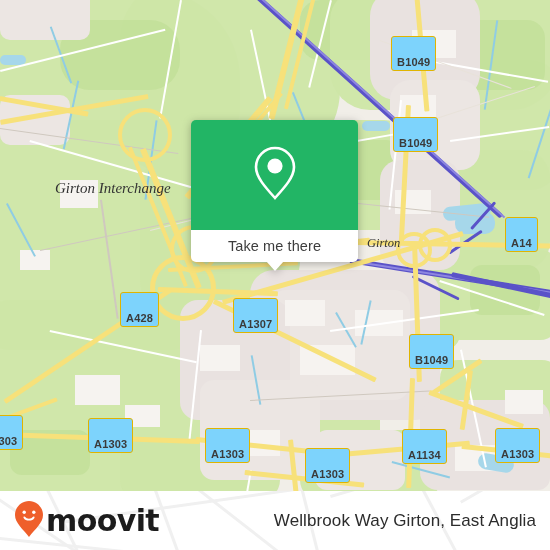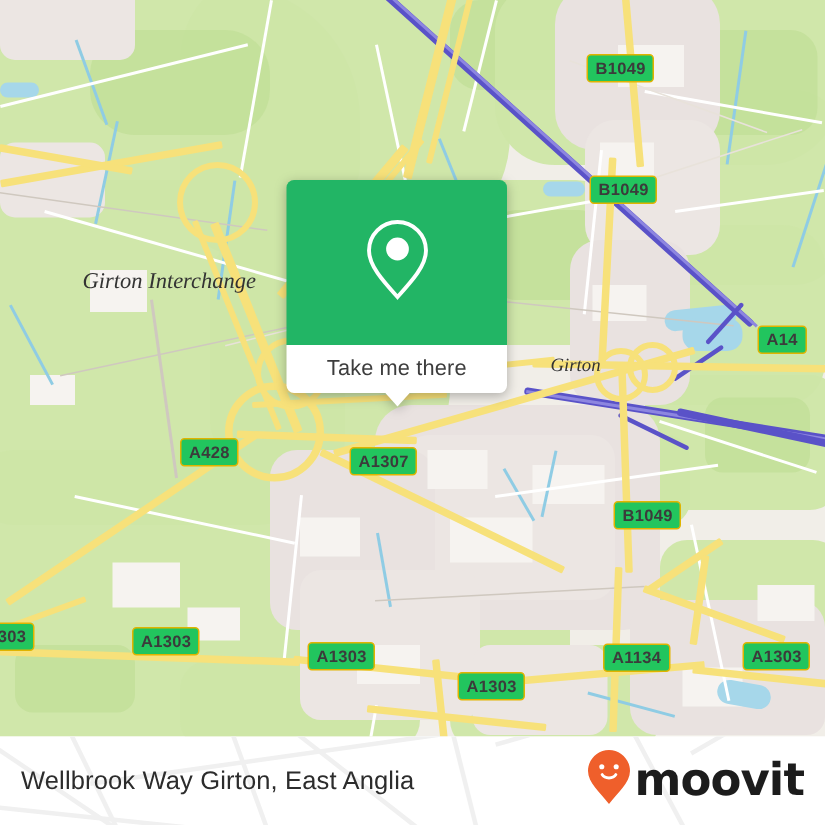--- a/index.html
+++ b/index.html
@@ -29,36 +29,36 @@
   
   .mway{position:absolute;background:#5a52c8;height:5px;transform-origin:0 0;border-radius:2px;}
   .mwayc{position:absolute;background:#8d86e0;height:1.6px;transform-origin:0 0;}
   .trunk{position:absolute;background:#f7e17a;transform-origin:0 0;border-radius:1px;}
   .minor{position:absolute;background:#ffffff;transform-origin:0 0;}
   .track{position:absolute;background:#cfc8bf;transform-origin:0 0;height:1px;}
   .path{position:absolute;background:#e8e2da;transform-origin:0 0;height:1px;}
 
   
   .shield{
-    position:absolute;background:#22c55e;border:1.5px solid #e0b400;
+    position:absolute;background:#7dd3fc;border:1.5px solid #e0b400;
     border-radius:3px;color:#3b3b3b;font-weight:bold;font-size:11px;
-    padding:3px 5px 2px 5px;line-height:12px;white-space:nowrap;
+    padding:19px 5px 2px 5px;line-height:12px;white-space:nowrap;
     font-family:"Liberation Sans","DejaVu Sans",sans-serif;
     letter-spacing:.2px;
   }
   .placelabel{
     position:absolute;font-style:italic;color:#333;white-space:nowrap;
     font-family:"Liberation Serif","DejaVu Serif",serif;
   }
   .placelabel.big{font-size:15px;}
   .placelabel.mid{font-size:12.5px;}
 
   
   #popup{
-    position:absolute;left:191px;top:120px;width:147px;
+    position:absolute;left:191px;top:120px;width:167px;
     border-radius:5px;overflow:visible;
     filter:drop-shadow(0 2px 4px rgba(0,0,0,.28));
   }
   #popup-head{
     background:#22b565;height:110px;border-radius:5px 5px 0 0;
     display:flex;align-items:center;justify-content:center;
   }
   #popup-body{
     background:#ffffff;height:32px;border-radius:0 0 5px 5px;
     display:flex;align-items:center;justify-content:center;
@@ -306,28 +306,28 @@
       <div class="wm" style="left:150px;top:-20px;width:180px;height:3px;transform:rotate(70deg);"></div>
       <div class="wm" style="left:190px;top:-10px;width:200px;height:3px;transform:rotate(38deg);"></div>
       <div class="wm" style="left:300px;top:-16px;width:160px;height:3px;transform:rotate(76deg);"></div>
       <div class="wm" style="left:330px;top:4px;width:240px;height:3px;transform:rotate(-16deg);"></div>
       <div class="wm" style="left:60px;top:30px;width:260px;height:3px;transform:rotate(-8deg);"></div>
       <div class="wm" style="left:420px;top:-10px;width:150px;height:3px;transform:rotate(62deg);"></div>
       <div class="wm" style="left:460px;top:10px;width:120px;height:3px;transform:rotate(-30deg);"></div>
       <div class="wm" style="left:0px;top:46px;width:200px;height:3px;transform:rotate(6deg);"></div>
     </div>
     <div id="footer-inner">
-      <div id="footer-title">Wellbrook Way Girton, East Anglia</div>
       <div id="logo">
         <span>
           <svg width="30" height="38" viewBox="0 0 30 38" aria-hidden="true">
             <path d="M15 1 C7.3 1 1 7.3 1 15 C1 23 9 29 15 37 C21 29 29 23 29 15 C29 7.3 22.7 1 15 1 Z" fill="#ef5f2b"></path>
             <circle cx="10.2" cy="12.2" r="1.7" fill="#ffffff"></circle>
             <circle cx="19.8" cy="12.2" r="1.7" fill="#ffffff"></circle>
             <path d="M10.4 17.4 C12.2 20.4 17.8 20.4 19.6 17.4" fill="none" stroke="#ffffff" stroke-width="1.9" stroke-linecap="round"></path>
           </svg>
         </span>
         <span id="logo-word">moovit</span>
       </div>
+      <div id="footer-title">Wellbrook Way Girton, East Anglia</div>
     </div>
   </div>
 
 </div>
 
 </body></html>

